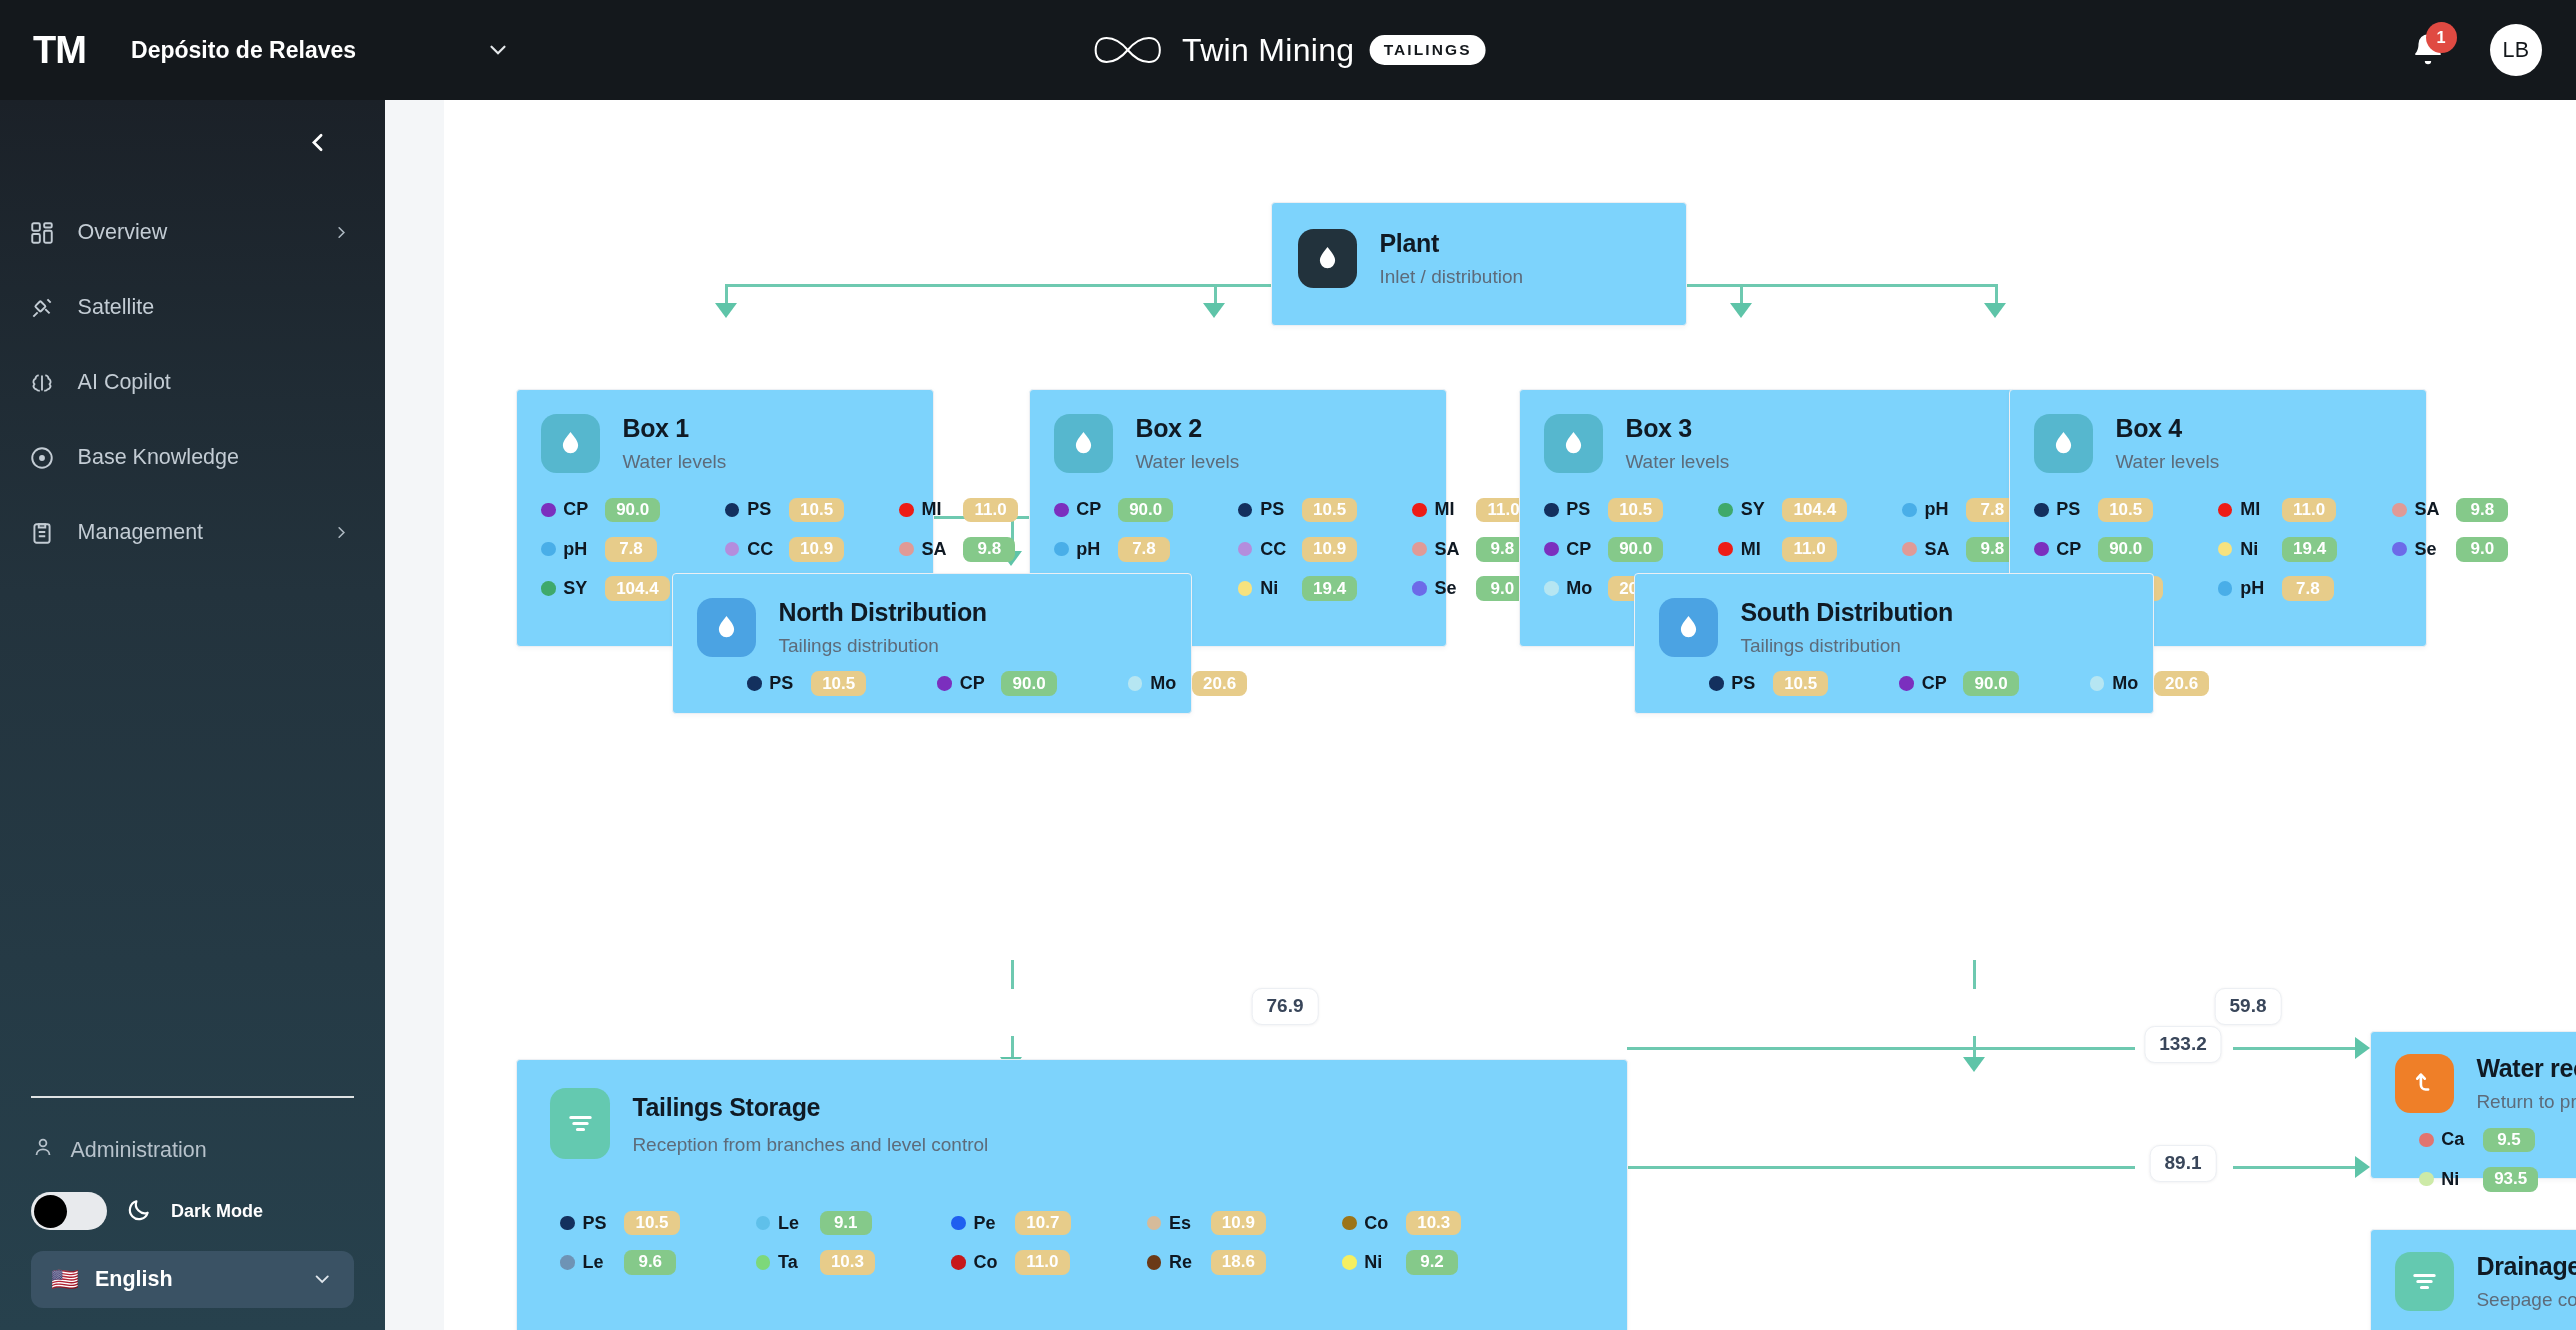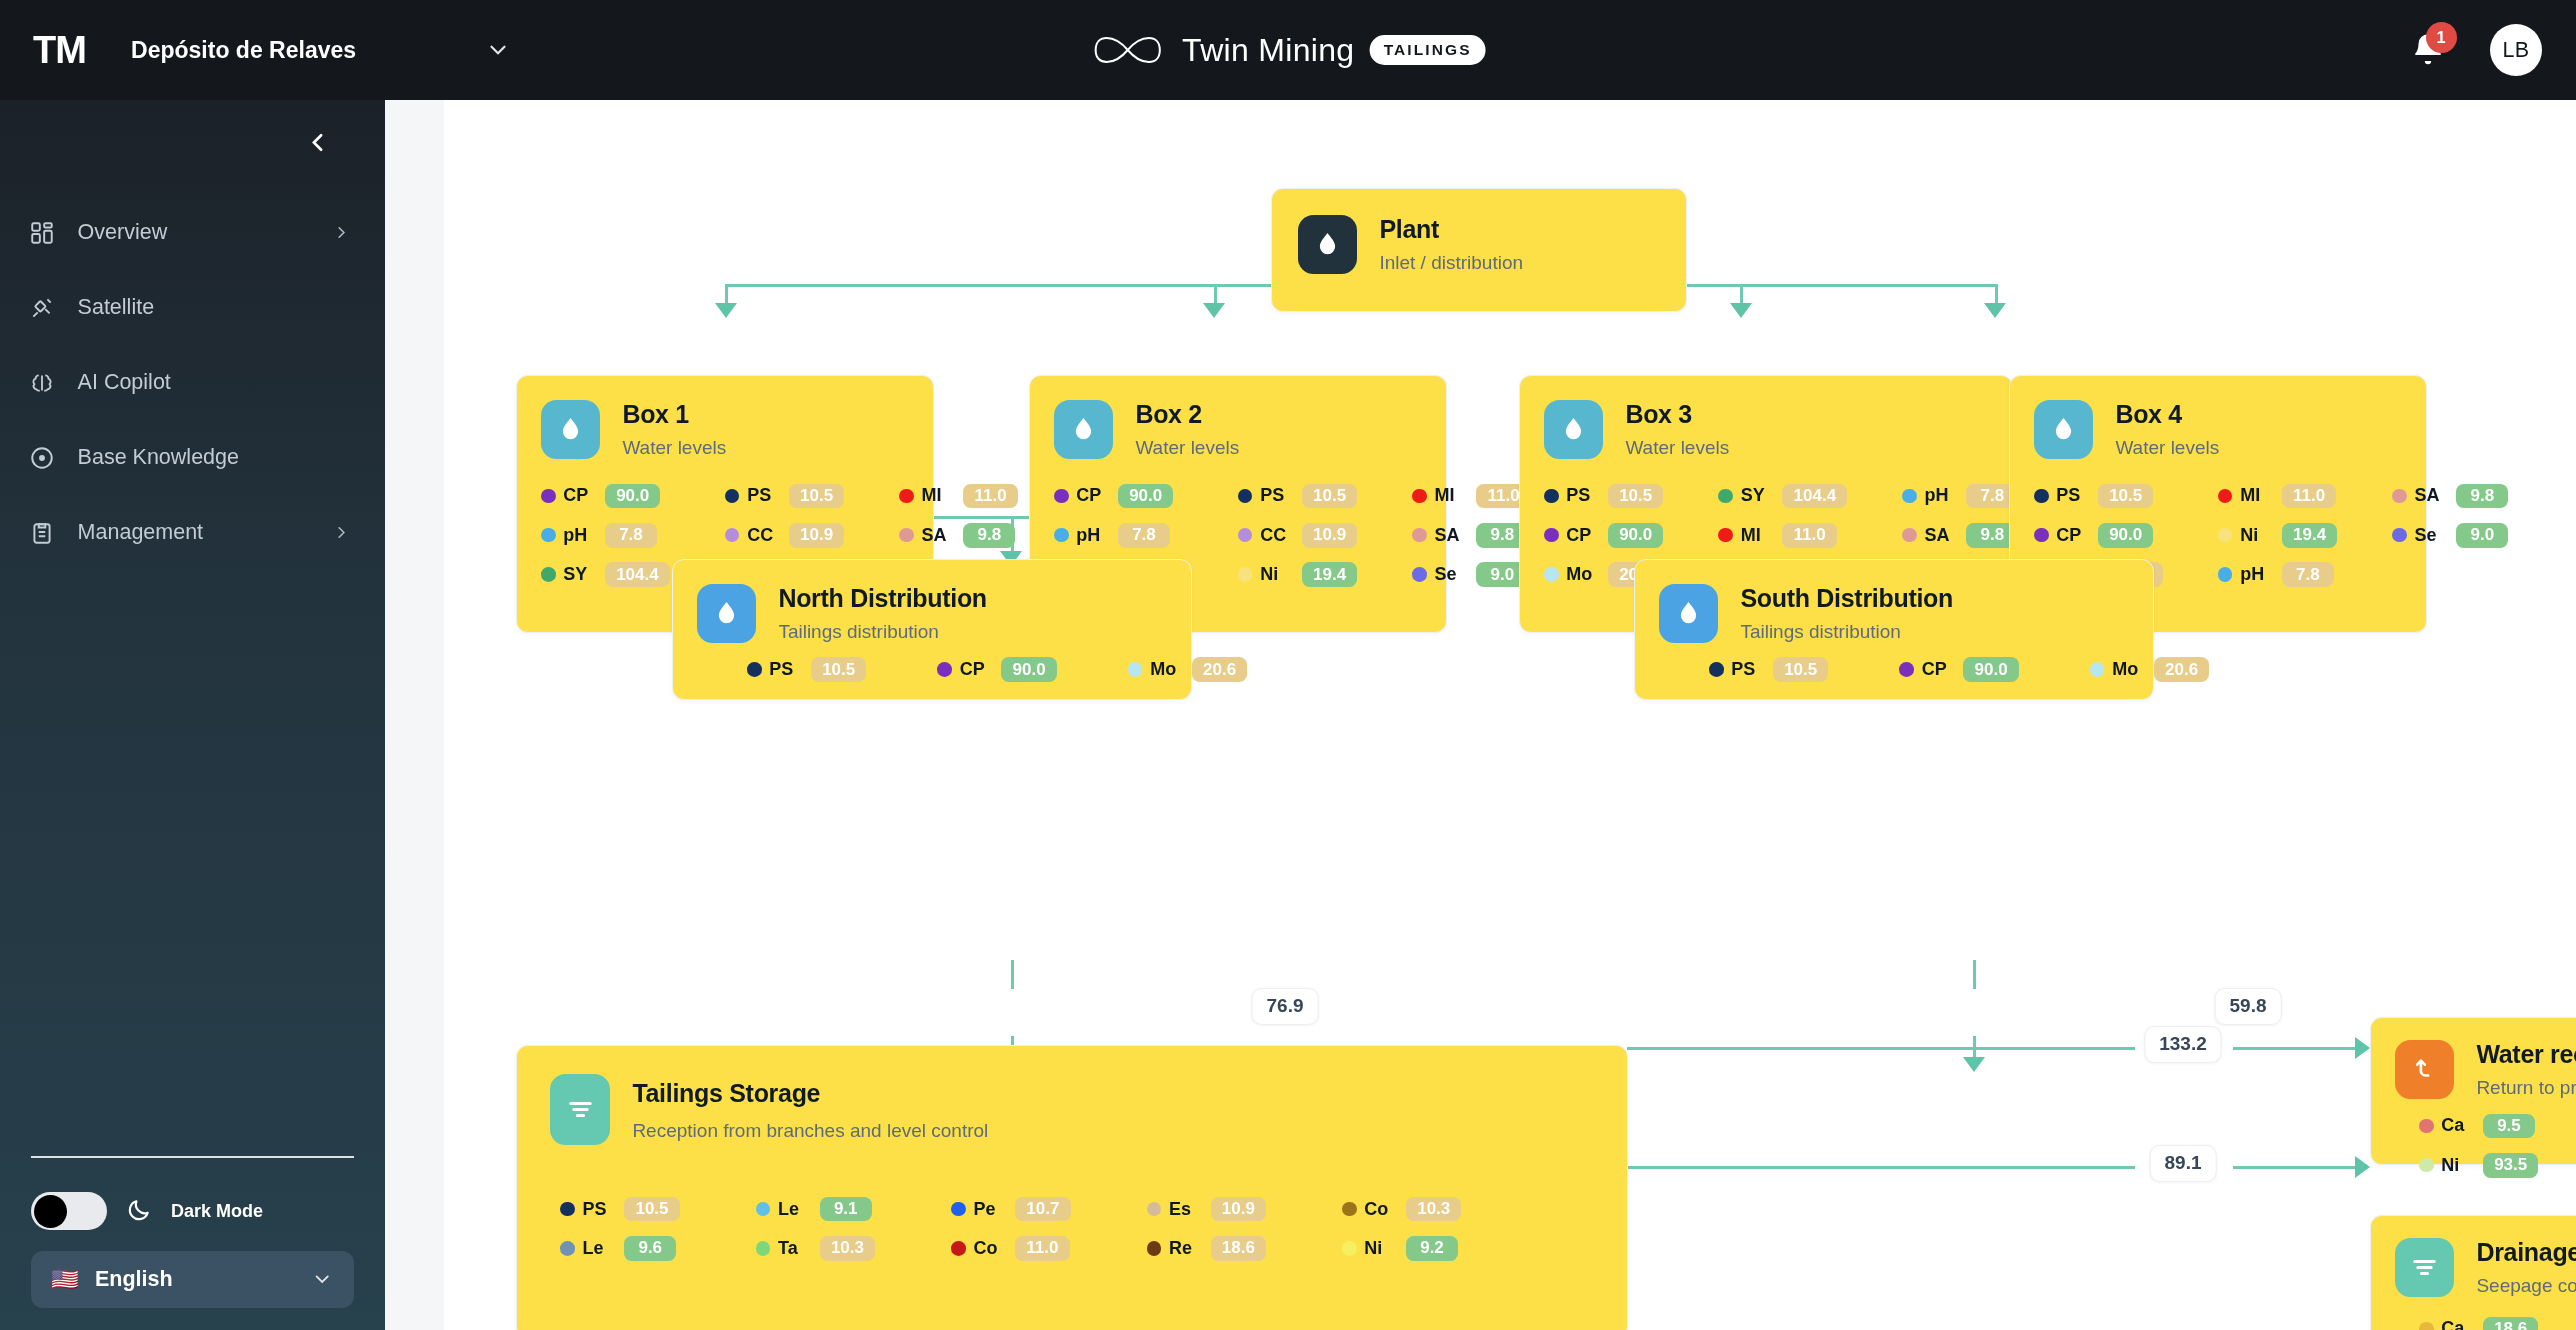--- a/index.html
+++ b/index.html
@@ -120,22 +120,22 @@
   .canvas {
     position: absolute; top: 100px; left: 385px;
     width: 2191px; height: 1230px; background: #ffffff;
   }
   .strip {
     position: absolute; top: 0; left: 0; width: 59px; height: 1230px;
     background: #f4f6f8;
   }
 
   .node {
-    position: absolute; background: #fde047; border: 1.7px solid #eceff3;
-    border-radius: 12px; box-shadow: 0 1.7px 5.2px rgba(16,24,40,.04);
+    position: absolute; background: #7dd3fc; border: 1.7px solid #eceff3;
+    border-radius: 4px; box-shadow: 0 1.7px 5.2px rgba(16,24,40,.04); margin-top: 14px;
   }
   .node-head { display: flex; align-items: flex-start; }
   .node-ico {
     width: 59px; height: 59px; border-radius: 15.5px; flex: none;
     display: flex; align-items: center; justify-content: center;
   }
   .node-txt { margin-left: 22.4px; }
   .node-title { font-size: 25px; font-weight: bold; color: #101a24; letter-spacing: -0.3px; }
   .node-sub { margin-top: 7.7px; font-size: 19px; color: #5d6b7a; }
 
@@ -280,20 +280,29 @@
               <polyline points="9 6 15 12 9 18"></polyline>
             </svg>
         </span>
       </div>
 
 
     </div>
 
     <div class="side-bottom">
       <div class="side-divider"></div>
+      <div class="admin-row">
+        <span>
+          <svg width="24" height="24" viewBox="0 0 24 24" fill="none" stroke="currentColor" stroke-width="1.8">
+              <circle cx="12" cy="8" r="3.4"></circle>
+              <path d="M5.5 20c0-3.6 2.9-5.6 6.5-5.6s6.5 2 6.5 5.6"></path>
+            </svg>
+        </span>
+        <span>Administration</span>
+      </div>
       <div class="dark-row">
         <div class="toggle">
             <div class="knob"></div>
           </div>
         <span>
           <svg width="26" height="26" viewBox="0 0 24 24" fill="none" stroke="#ffffff" stroke-width="2" stroke-linejoin="round">
               <path d="M20 14.5A8.2 8.2 0 0 1 9.6 4 8.4 8.4 0 1 0 20 14.5z"></path>
             </svg>
         </span>
         <span class="dark-lbl">Dark Mode</span>

